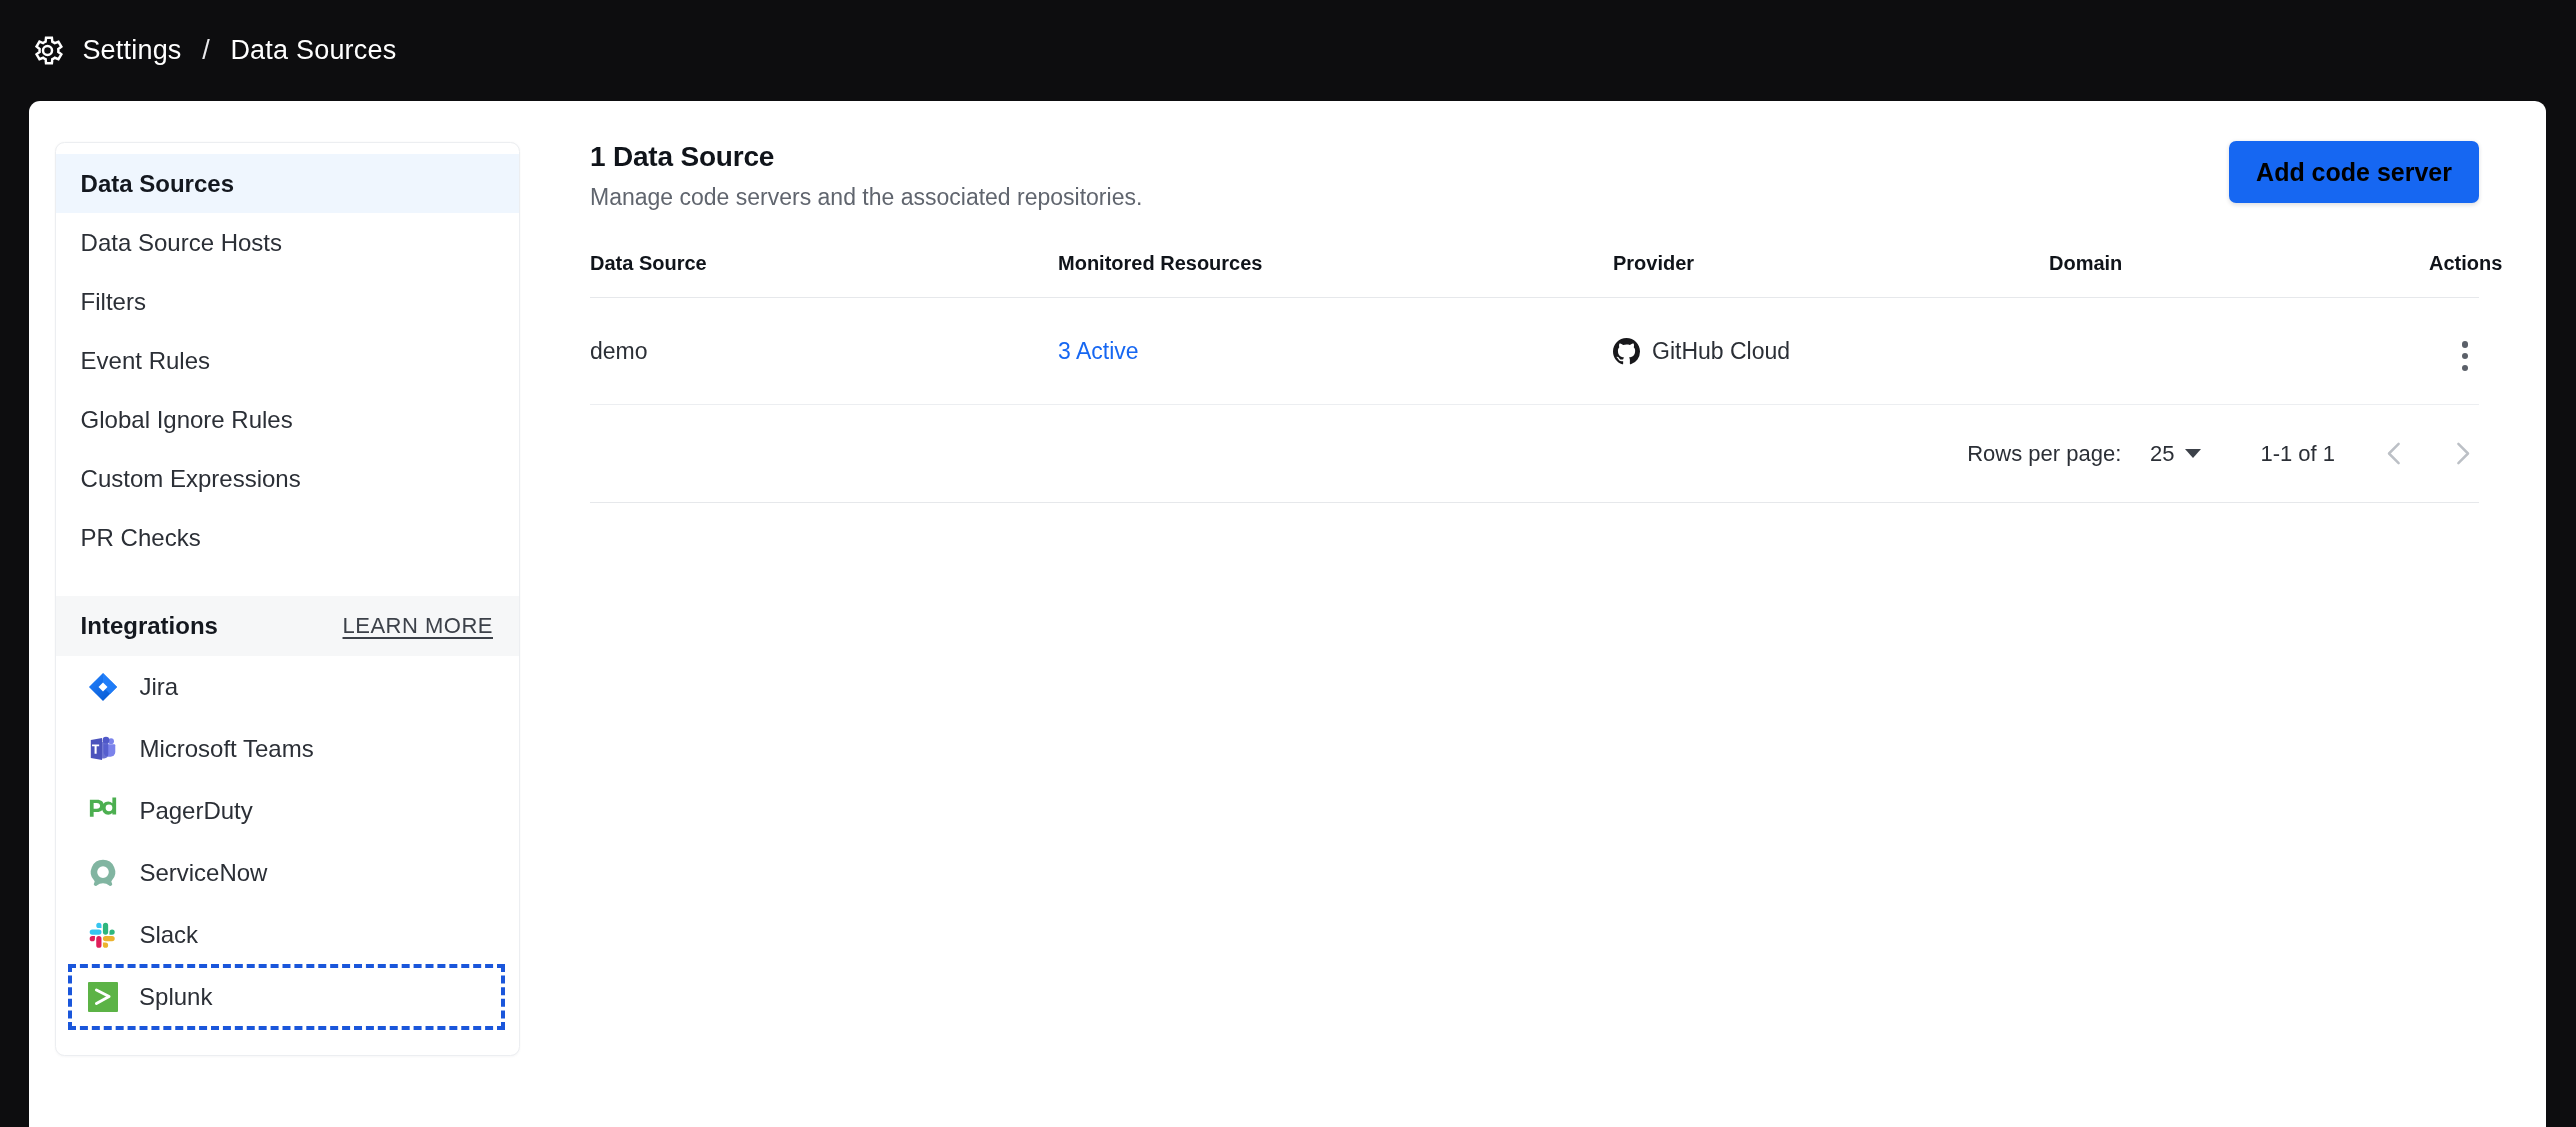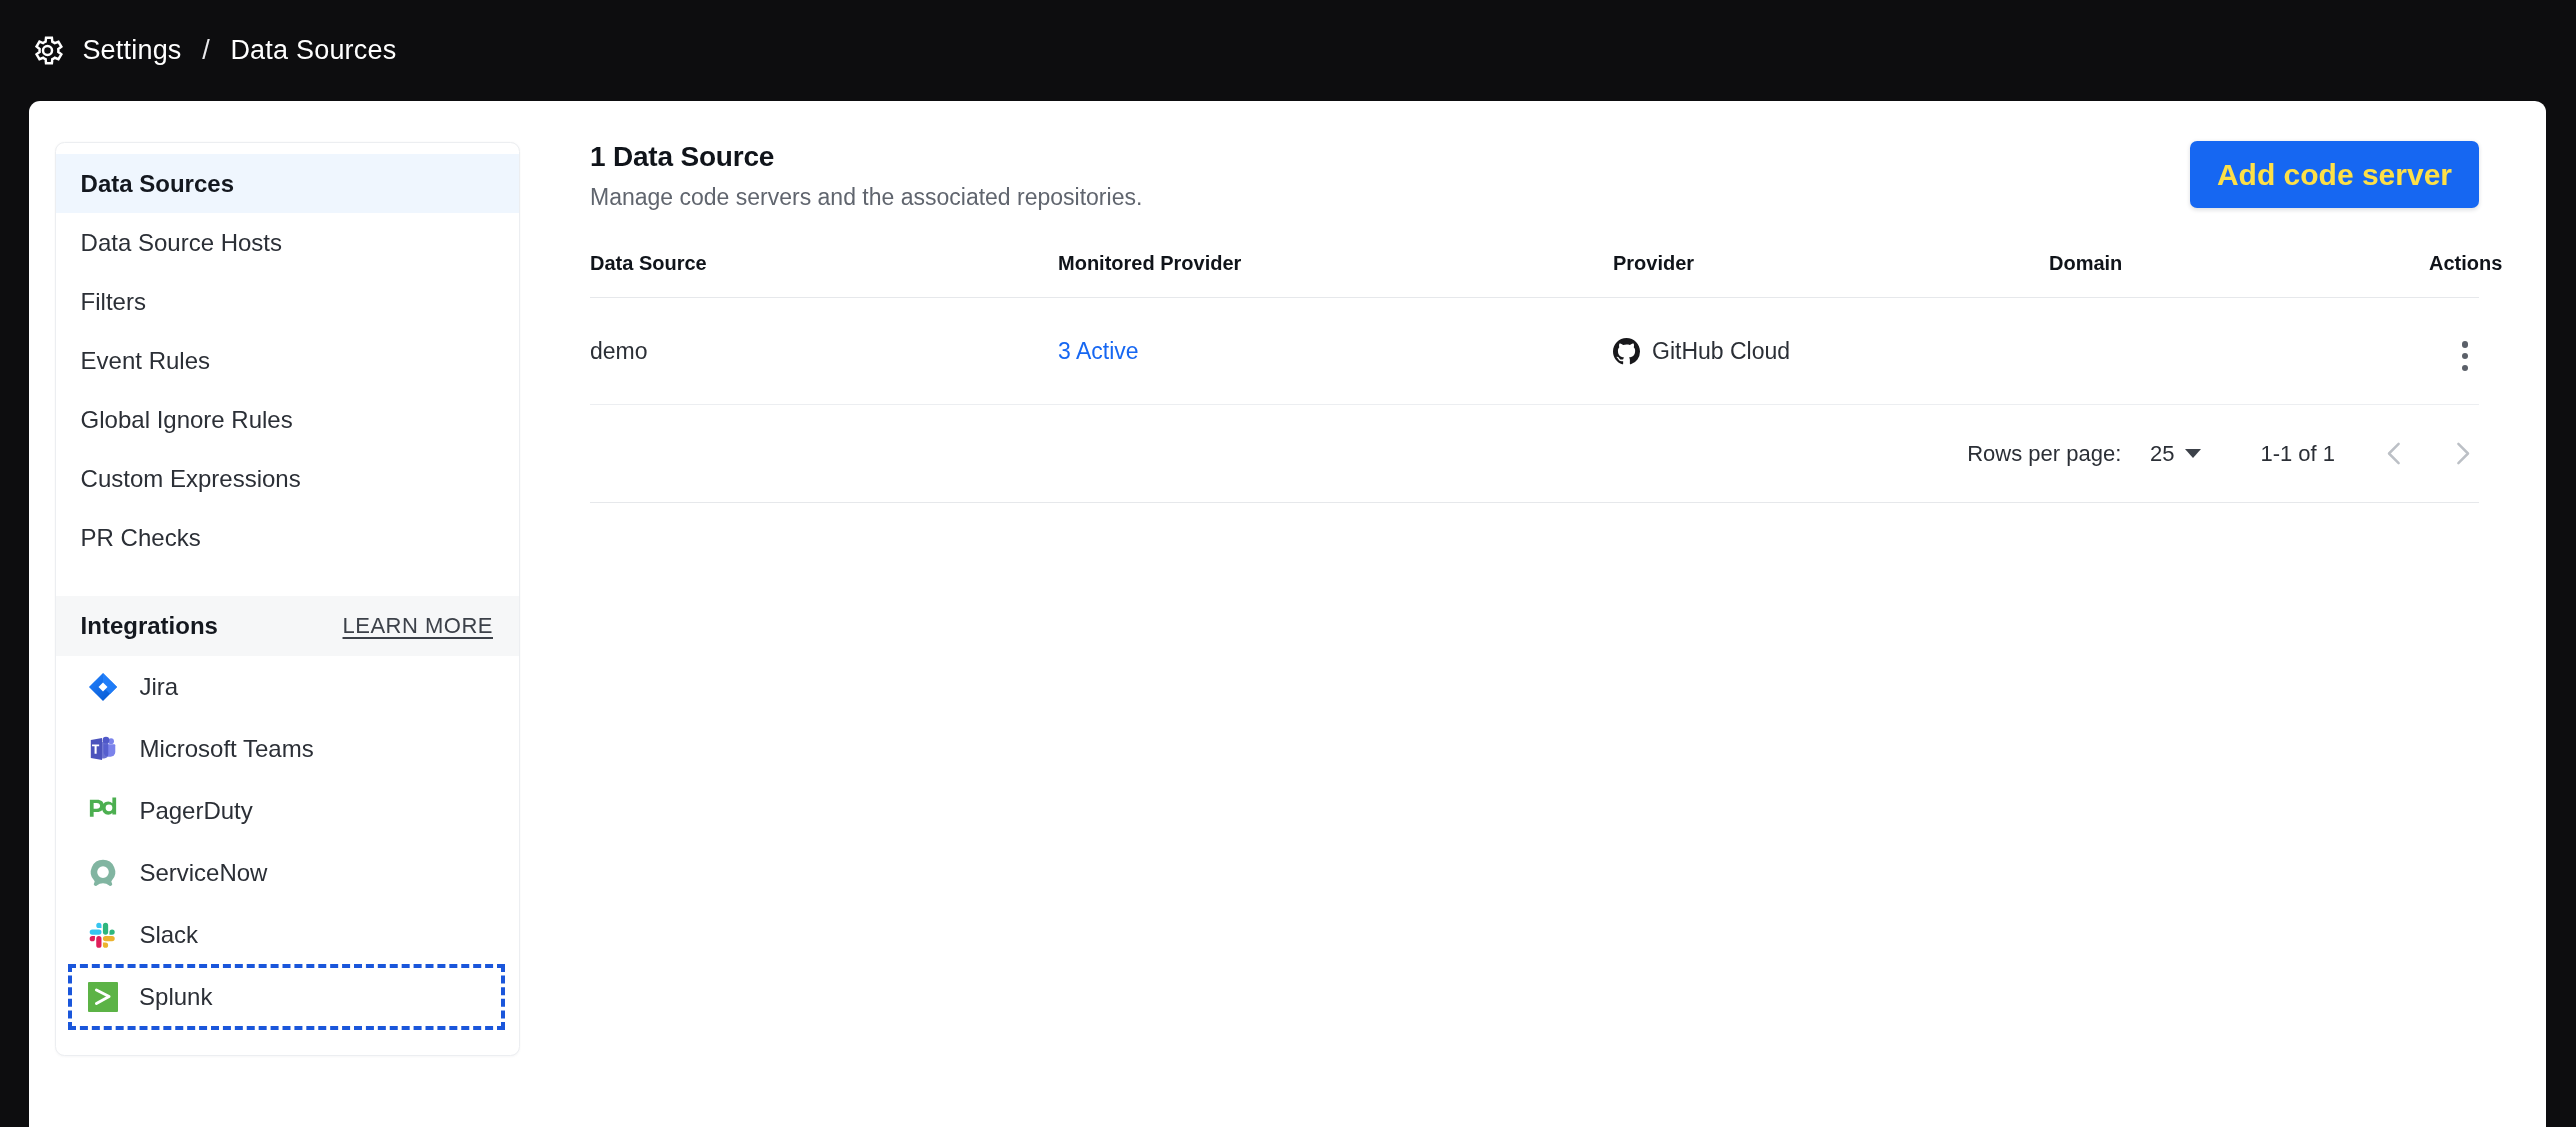--- a/index.html
+++ b/index.html
@@ -111,22 +111,22 @@
   }
   .main-head {
     display: flex;
     align-items: flex-start;
     justify-content: space-between;
   }
   .main-title { font-size: 28px; font-weight: 700; color: #10141a; letter-spacing: -0.2px; }
   .main-sub { font-size: 23px; color: #60656e; margin-top: 11px; }
   .add-btn {
     background: #1667f2;
-    color: #fde047;
-    font-size: 30px;
+    color: #000000;
+    font-size: 25px;
     font-weight: 600;
     border: none;
     border-radius: 7.1px;
     padding: 16.6px 27px;
     cursor: pointer;
     box-shadow: 0 1.6px 4px rgba(16,24,40,.14);
     white-space: nowrap;
     font-family: inherit;
   }
 
@@ -299,21 +299,21 @@
         <div class="main-title">1 Data Source</div>
         <div class="main-sub">Manage code servers and the associated repositories.</div>
       </div>
       <button class="add-btn">Add code server</button>
     </div>
 
     <table class="ds-table">
       <thead>
         <tr>
           <th class="c-ds">Data Source</th>
-          <th class="c-mr">Monitored Provider</th>
+          <th class="c-mr">Monitored Resources</th>
           <th class="c-pv">Provider</th>
           <th class="c-dm">Domain</th>
           <th class="c-ac">Actions</th>
         </tr>
       </thead>
       <tbody>
         <tr>
           <td class="c-ds">demo</td>
           <td class="c-mr">
             <span class="link-blue">3 Active</span>

